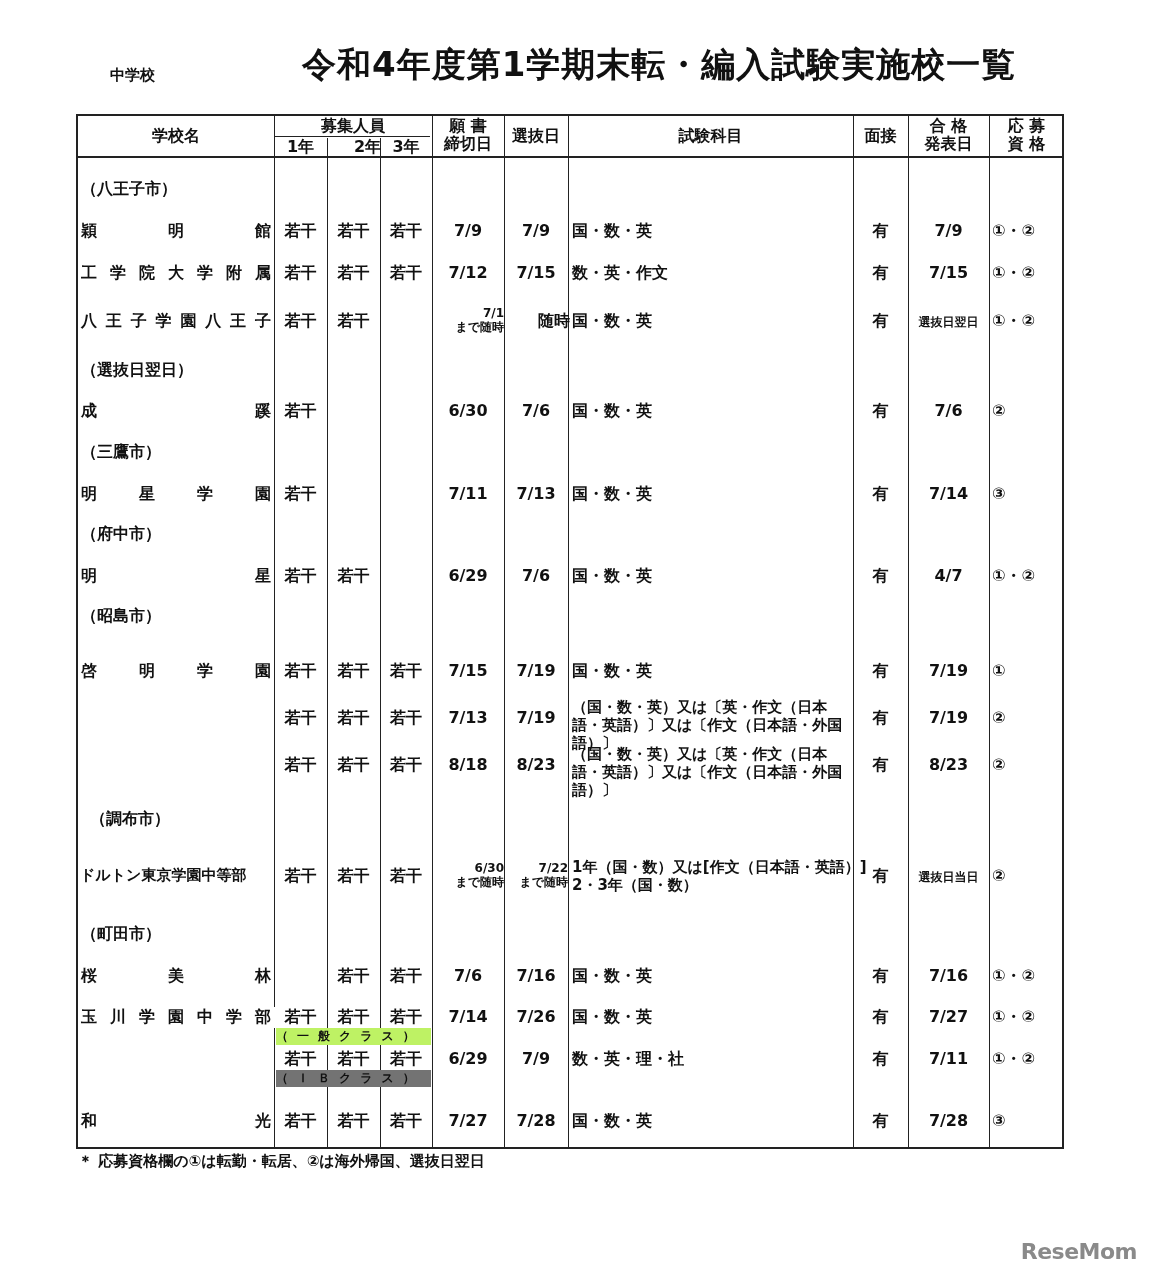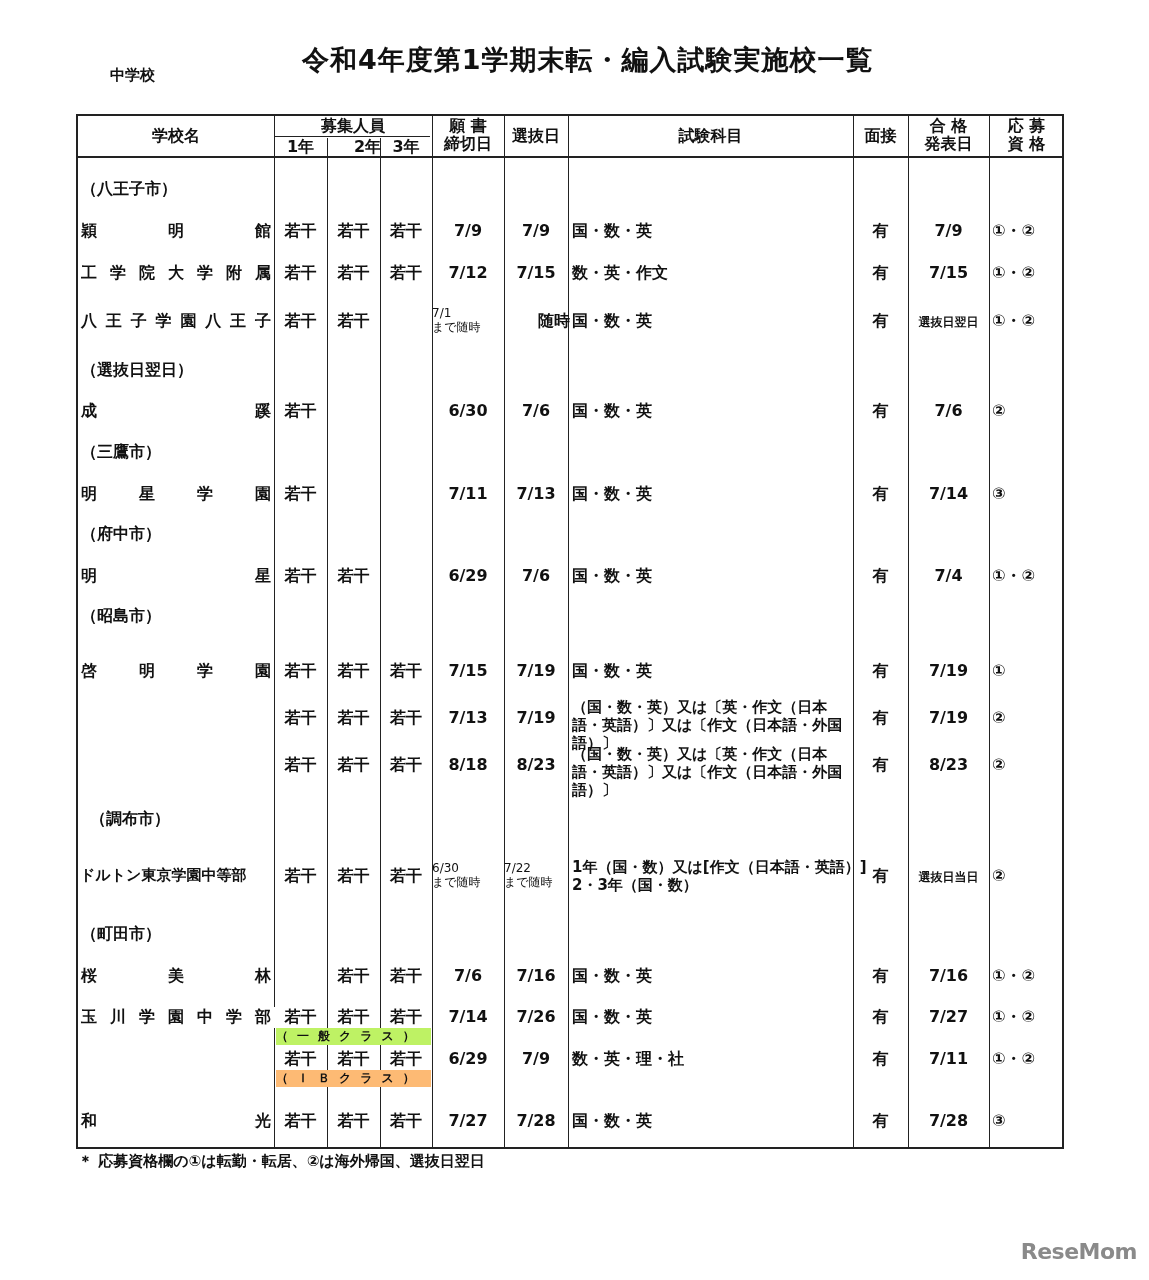--- a/index.html
+++ b/index.html
@@ -1,27 +1,27 @@
 <!DOCTYPE html>
 <html><head>
 <meta charset="utf-8">
 <style>
   html, body { margin:0; padding:0; background:#ffffff; }
   body { width:1149px; height:1280px; position:relative; overflow:hidden;
          font-family:"DejaVu Sans", "Liberation Sans", sans-serif; color:#111; }
   .label-left { position:absolute; left:110px; top:66px; font-size:15px; font-weight:bold; }
-  .title { position:absolute; left:302px; top:42px; font-size:27px; font-weight:bold; letter-spacing:1px; }
+  .title { position:absolute; left:302px; top:42px; font-size:34px; font-weight:bold; letter-spacing:1px; }
   .frame { position:absolute; left:76px; top:114px; width:988px; height:1035px;
            border:2px solid #222; box-sizing:border-box; }
   .vline { position:absolute; top:0; bottom:0; width:0; border-left:1.5px solid #222; }
   .hline { position:absolute; left:0; right:0; height:0; border-top:1.5px solid #222; }
   .cell { position:absolute; font-size:16px; font-weight:bold; white-space:nowrap; }
   .hcell { position:absolute; font-size:16px; font-weight:bold; text-align:center; line-height:18px; }
   .c { text-align:center; }
-  .small { font-size:12px; line-height:14px; text-align:left; font-weight:normal; }
+  .small { font-size:12px; line-height:14px; text-align:right; font-weight:bold; }
   .subj2 { font-size:15px; line-height:18px; white-space:normal; width:280px; }
   .name-spread { display:flex; justify-content:space-between; width:190px; }
   .cls { position:absolute; font-size:12px; font-weight:bold; letter-spacing:9px; }
   .footnote { position:absolute; left:78px; top:1152px; font-size:15px; font-weight:bold; }
   .logo { position:absolute; right:12px; bottom:16px; font-size:22px; font-weight:bold; color:#8a8a8a; letter-spacing:-0.5px; }
 </style>
 </head>
 <body>
 
 <div class="label-left">中学校</div>
@@ -168,21 +168,21 @@
     <div class="cell name-spread" style="left:3px; top:450px">
         <span>明</span>
         <span>星</span>
       </div>
     <div class="cell c" style="left:196px; width:53px; top:450px">若干</div>
     <div class="cell c" style="left:249px; width:53px; top:450px">若干</div>
     <div class="cell c" style="left:354px; width:72px; top:450px">6/29</div>
     <div class="cell c" style="left:426px; width:64px; top:450px">7/6</div>
     <div class="cell" style="left:494px; top:450px">国・数・英</div>
     <div class="cell c" style="left:775px; width:55px; top:450px">有</div>
-    <div class="cell c" style="left:830px; width:81px; top:450px">7/4</div>
+    <div class="cell c" style="left:830px; width:81px; top:450px">4/7</div>
     <div class="cell" style="left:914px; top:450px">①・②</div>
   </div>
 
   <div>
     <div class="cell name-spread" style="left:3px; top:545px">
         <span>啓</span>
         <span>明</span>
         <span>学</span>
         <span>園</span>
       </div>
@@ -278,21 +278,21 @@
     <div class="cell" style="left:494px; top:891px">国・数・英</div>
     <div class="cell c" style="left:775px; width:55px; top:891px">有</div>
     <div class="cell c" style="left:830px; width:81px; top:891px">7/27</div>
     <div class="cell" style="left:914px; top:891px">①・②</div>
   </div>
 
   <div>
     <div class="cell c" style="left:196px; width:53px; top:933px">若干</div>
     <div class="cell c" style="left:249px; width:53px; top:933px">若干</div>
     <div class="cell c" style="left:302px; width:52px; top:933px">若干</div>
-    <div class="cls" style="left:198px; top:954px; width:155px; background:#fdba74">（ＩＢクラス）</div>
+    <div class="cls" style="left:198px; top:954px; width:155px; background:#737373">（ＩＢクラス）</div>
     <div class="cell c" style="left:354px; width:72px; top:933px">6/29</div>
     <div class="cell c" style="left:426px; width:64px; top:933px">7/9</div>
     <div class="cell" style="left:494px; top:933px">数・英・理・社</div>
     <div class="cell c" style="left:775px; width:55px; top:933px">有</div>
     <div class="cell c" style="left:830px; width:81px; top:933px">7/11</div>
     <div class="cell" style="left:914px; top:933px">①・②</div>
   </div>
 
   <div>
     <div class="cell name-spread" style="left:3px; top:995px">

